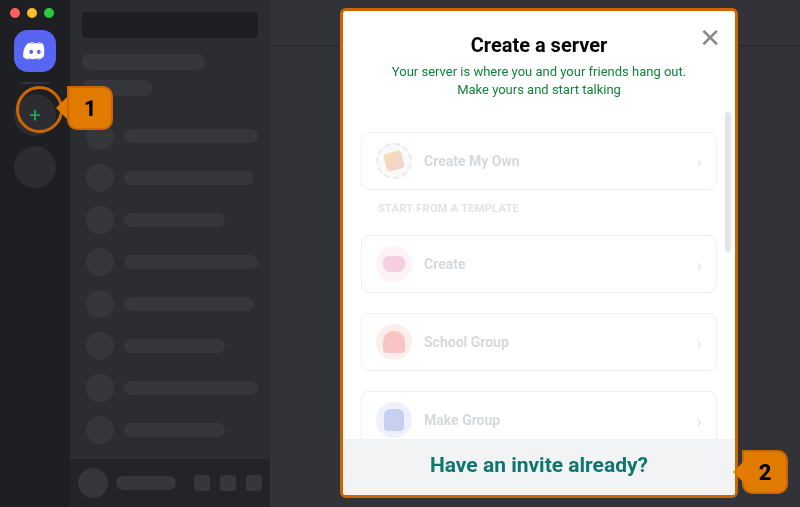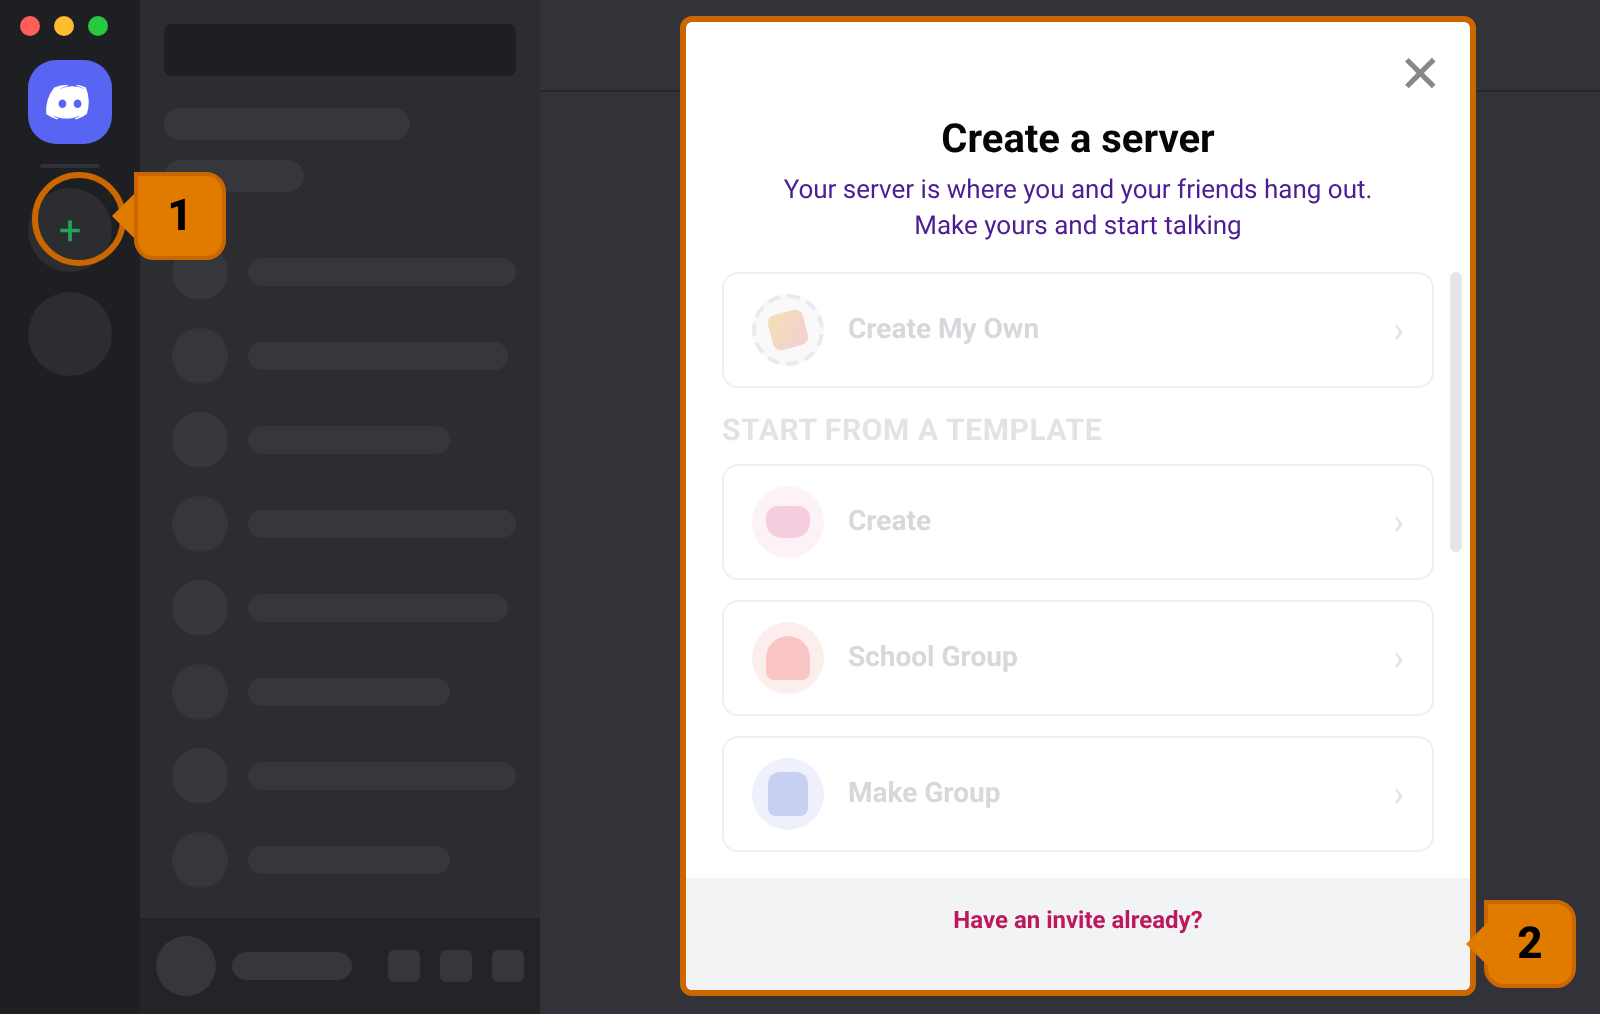--- a/index.html
+++ b/index.html
@@ -41,48 +41,48 @@
     .footer-icon { width: 16px; height: 16px; background: #35373c; border-radius: 3px; }
     
     .main-area { flex: 1; background: #313338; }
     .main-header { height: 46px; border-bottom: 1px solid #26272b; }
     
     .modal-overlay { position: absolute; inset: 0; display: flex; align-items: flex-start; justify-content: center; padding-top: 8px; }
     .modal { position: absolute; right: 62px; top: 8px; width: 398px; height: 490px; background: #fff; border-radius: 6px; border: 3px solid #cc6600; display: flex; flex-direction: column; overflow: hidden; }
     
     .modal-close { position: absolute; top: 14px; right: 14px; font-size: 26px; color: #888; cursor: pointer; font-weight: 300; line-height: 1; z-index: 2; }
     
-    .modal-header { padding: 22px 20px 6px; text-align: center; margin-top: 24px; }
+    .modal-header { padding: 22px 20px 6px; text-align: center; }
     .modal-title { font-size: 20px; font-weight: 700; color: #060607; margin-bottom: 6px; }
-    .modal-subtitle { font-size: 13px; color: #4c1d95; line-height: 1.35; padding: 0 18px; }
+    .modal-subtitle { font-size: 13px; color: #15803d; line-height: 1.35; padding: 0 18px; }
     
     .modal-body { padding: 8px 18px 0; overflow-y: auto; flex: 1; position: relative; }
     .modal-scrollbar { position: absolute; right: 4px; top: 8px; width: 6px; height: 140px; background: #e3e5e8; border-radius: 3px; }
     
-    .option-card { display: flex; align-items: center; gap: 12px; border: 1px solid #eeeff1; border-radius: 8px; padding: 10px 14px; margin-bottom: 10px; cursor: pointer; }
+    .option-card { display: flex; align-items: center; gap: 12px; border: 1px solid #eeeff1; border-radius: 8px; padding: 10px 14px; margin-bottom: 10px; cursor: pointer; margin-top: 20px; }
     .option-icon { width: 36px; height: 36px; border-radius: 50%; flex-shrink: 0; display: flex; align-items: center; justify-content: center; position: relative; }
     .option-label { font-size: 14px; font-weight: 700; color: #d6d8db; flex: 1; }
     .option-chevron { color: #e1e3e6; font-size: 18px; }
     
-    .section-label { font-size: 15px; font-weight: 700; color: #e1e3e6; letter-spacing: 0.3px; margin: 12px 0 8px; }
+    .section-label { font-size: 11px; font-weight: 700; color: #e1e3e6; letter-spacing: 0.3px; margin: 12px 17px 8px; }
     
     .icon-ring-wand { background: #f9f9fa; border: 2px dashed #e8eaed; }
     .icon-ring-wand::after { content: ""; position: absolute; width: 18px; height: 18px; background: linear-gradient(135deg, #f0c05b, #e69da7); border-radius: 4px; opacity: 0.45; transform: rotate(-15deg); }
     
     .icon-gaming { background: #fdf2f6; }
     .icon-gaming::after { content: ""; position: absolute; width: 22px; height: 16px; background: #f2aecd; border-radius: 6px 6px 8px 8px; opacity: 0.55; }
     
     .icon-school { background: #fdeeee; }
     .icon-school::after { content: ""; position: absolute; width: 22px; height: 22px; background: #f5a3a3; border-radius: 11px 11px 4px 4px; opacity: 0.55; }
     
     .icon-study { background: #eef1fb; }
     .icon-study::after { content: ""; position: absolute; width: 20px; height: 22px; background: #a7b4e8; border-radius: 6px 6px 4px 4px; opacity: 0.55; }
     
     .modal-footer { background: #f2f3f5; padding: 14px 18px 18px; text-align: center; position: relative; }
-    .footer-title { font-size: 12px; font-weight: 700; color: #be185d; margin-bottom: 10px; }
+    .footer-title { font-size: 21px; font-weight: 700; color: #0f766e; margin-bottom: 0; }
     .join-button { width: 100%; background: #4e5058; color: #fff; border: 2px solid #cc6600; border-radius: 4px; padding: 9px; font-size: 13px; font-weight: 500; cursor: pointer; }
     
     .callout { position: absolute; background: #e07b00; border: 2px solid #cc6600; color: #000; font-weight: 800; border-radius: 10px; display: flex; align-items: center; justify-content: center; font-size: 22px; z-index: 200; }
     .callout-1 { top: 86px; left: 67px; width: 46px; height: 44px; border-top-left-radius: 0; }
     .callout-1::before { content: ""; position: absolute; left: -24px; top: 50%; transform: translateY(-50%); border: 11px solid transparent; border-right-color: #e07b00; }
     .callout-1-ring { position: absolute; top: 86px; left: 16px; width: 47px; height: 47px; border: 3px solid #cc6600; border-radius: 50%; z-index: 199; pointer-events: none; }
     .callout-2 { top: 450px; right: 12px; width: 46px; height: 44px; border-top-left-radius: 0; }
     .callout-2::before { content: ""; position: absolute; left: -22px; top: 50%; transform: translateY(-50%); border: 11px solid transparent; border-right-color: #e07b00; }
   </style>
 </head>

